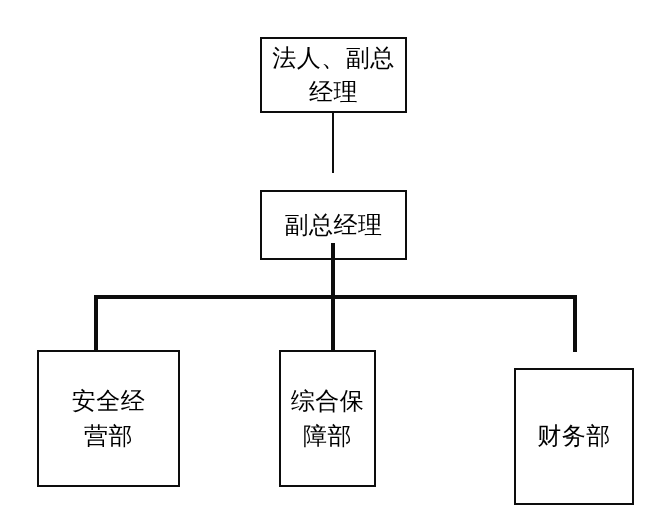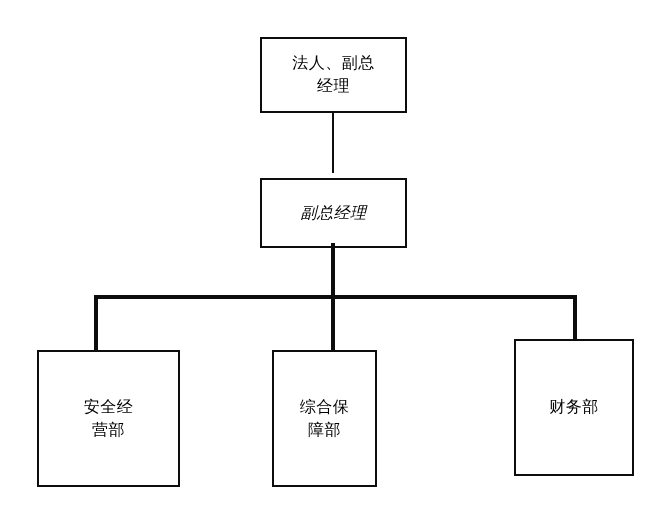--- a/index.html
+++ b/index.html
@@ -28,33 +28,33 @@
     background: #ffffff;
     border: 2px solid #0d0d0d;
     display: flex;
     align-items: center;
     justify-content: center;
     text-align: center;
   }
   .node-label {
     display: block;
     color: #000000;
-    font-size: 16px;
+    font-size: 24px;
     line-height: 1.42;
     letter-spacing: 0.5px;
     white-space: pre-line;
     font-weight: 400;
   }
 
   
   .node-ceo     { left: 260px; top: 37px;  width: 147px; height: 76px; }
-  .node-vp      { left: 260px; top: 178px; width: 147px; height: 70px; font-style: italic; }
+  .node-vp      { left: 260px; top: 190px; width: 147px; height: 70px; }
   .node-dept-1  { left: 37px;  top: 350px; width: 143px; height: 137px; }
-  .node-dept-2  { left: 272px; top: 350px; width: 105px; height: 137px; }
-  .node-dept-3  { left: 514px; top: 339px; width: 120px; height: 137px; }
+  .node-dept-2  { left: 279px; top: 350px; width: 97px; height: 137px; }
+  .node-dept-3  { left: 514px; top: 368px; width: 120px; height: 137px; }
 
   
   .conn {
     position: absolute;
     background: #0d0d0d;
   }
   
   .conn-ceo-vp   { left: 332px; top: 113px; width: 2px;  height: 60px; }
   
   .conn-vp-bus   { left: 331px; top: 243px; width: 4px;  height: 56px; }

